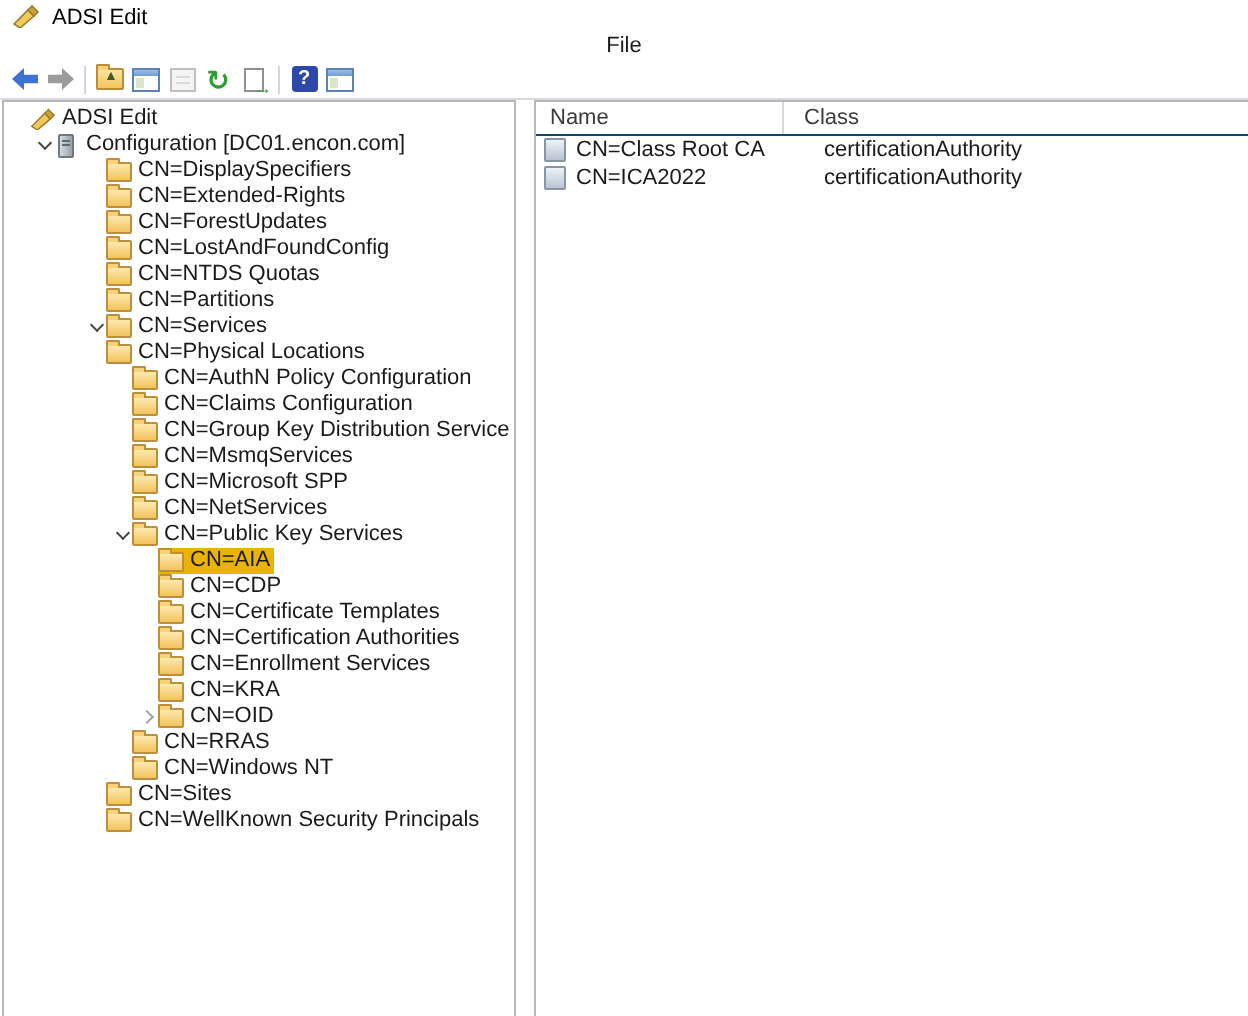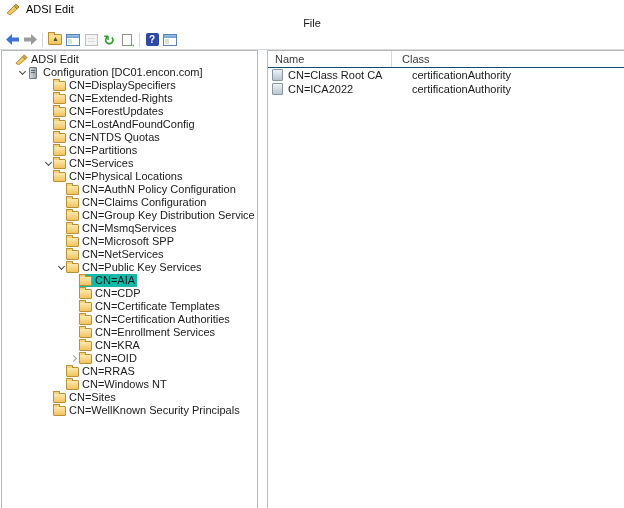--- a/index.html
+++ b/index.html
@@ -48,21 +48,21 @@
     background:#fff;overflow:hidden;box-sizing:border-box;}
 
   
   .trow{display:flex;align-items:center;height:13px;white-space:nowrap;cursor:default;}
   .chev{width:10px;height:13px;flex:none;display:flex;align-items:center;justify-content:center;}
   .chev.exp::before{content:"";width:4px;height:4px;border-right:1.4px solid #444;border-bottom:1.4px solid #444;
     transform:rotate(45deg);margin-top:-2px;}
   .chev.col::before{content:"";width:4px;height:4px;border-right:1.2px solid #a0a0a0;border-bottom:1.2px solid #a0a0a0;
     transform:rotate(-45deg);margin-left:-2px;}
   .rowbody{display:flex;align-items:center;height:13px;padding:0 2px 0 0;}
-  .trow.selected .rowbody{background:#14b8a6;}
+  .trow.selected .rowbody{background:#eab308;}
   .tlabel{margin-left:3px;line-height:13px;}
   .lvl0{padding-left:2px}.lvl1{padding-left:15px}.lvl2{padding-left:28px}
   .lvl3{padding-left:41px}.lvl4{padding-left:54px}.lvl5{padding-left:67px}
 
   .folder{width:13px;height:10px;flex:none;position:relative;background:linear-gradient(#fde9ae,#f2c35e);
     border:1px solid #bb9038;border-radius:1px;box-sizing:border-box;margin-top:1px;}
   .folder::before{content:"";position:absolute;top:-3px;left:-1px;width:5px;height:2px;background:#f7d27a;
     border:1px solid #bb9038;border-bottom:none;border-radius:1px 1px 0 0;}
   .server{width:8px;height:12px;flex:none;background:linear-gradient(90deg,#d6dade,#9aa2ab);
     border:1px solid #707880;border-radius:1px;box-sizing:border-box;position:relative;margin:0 3px 0 2px;}

